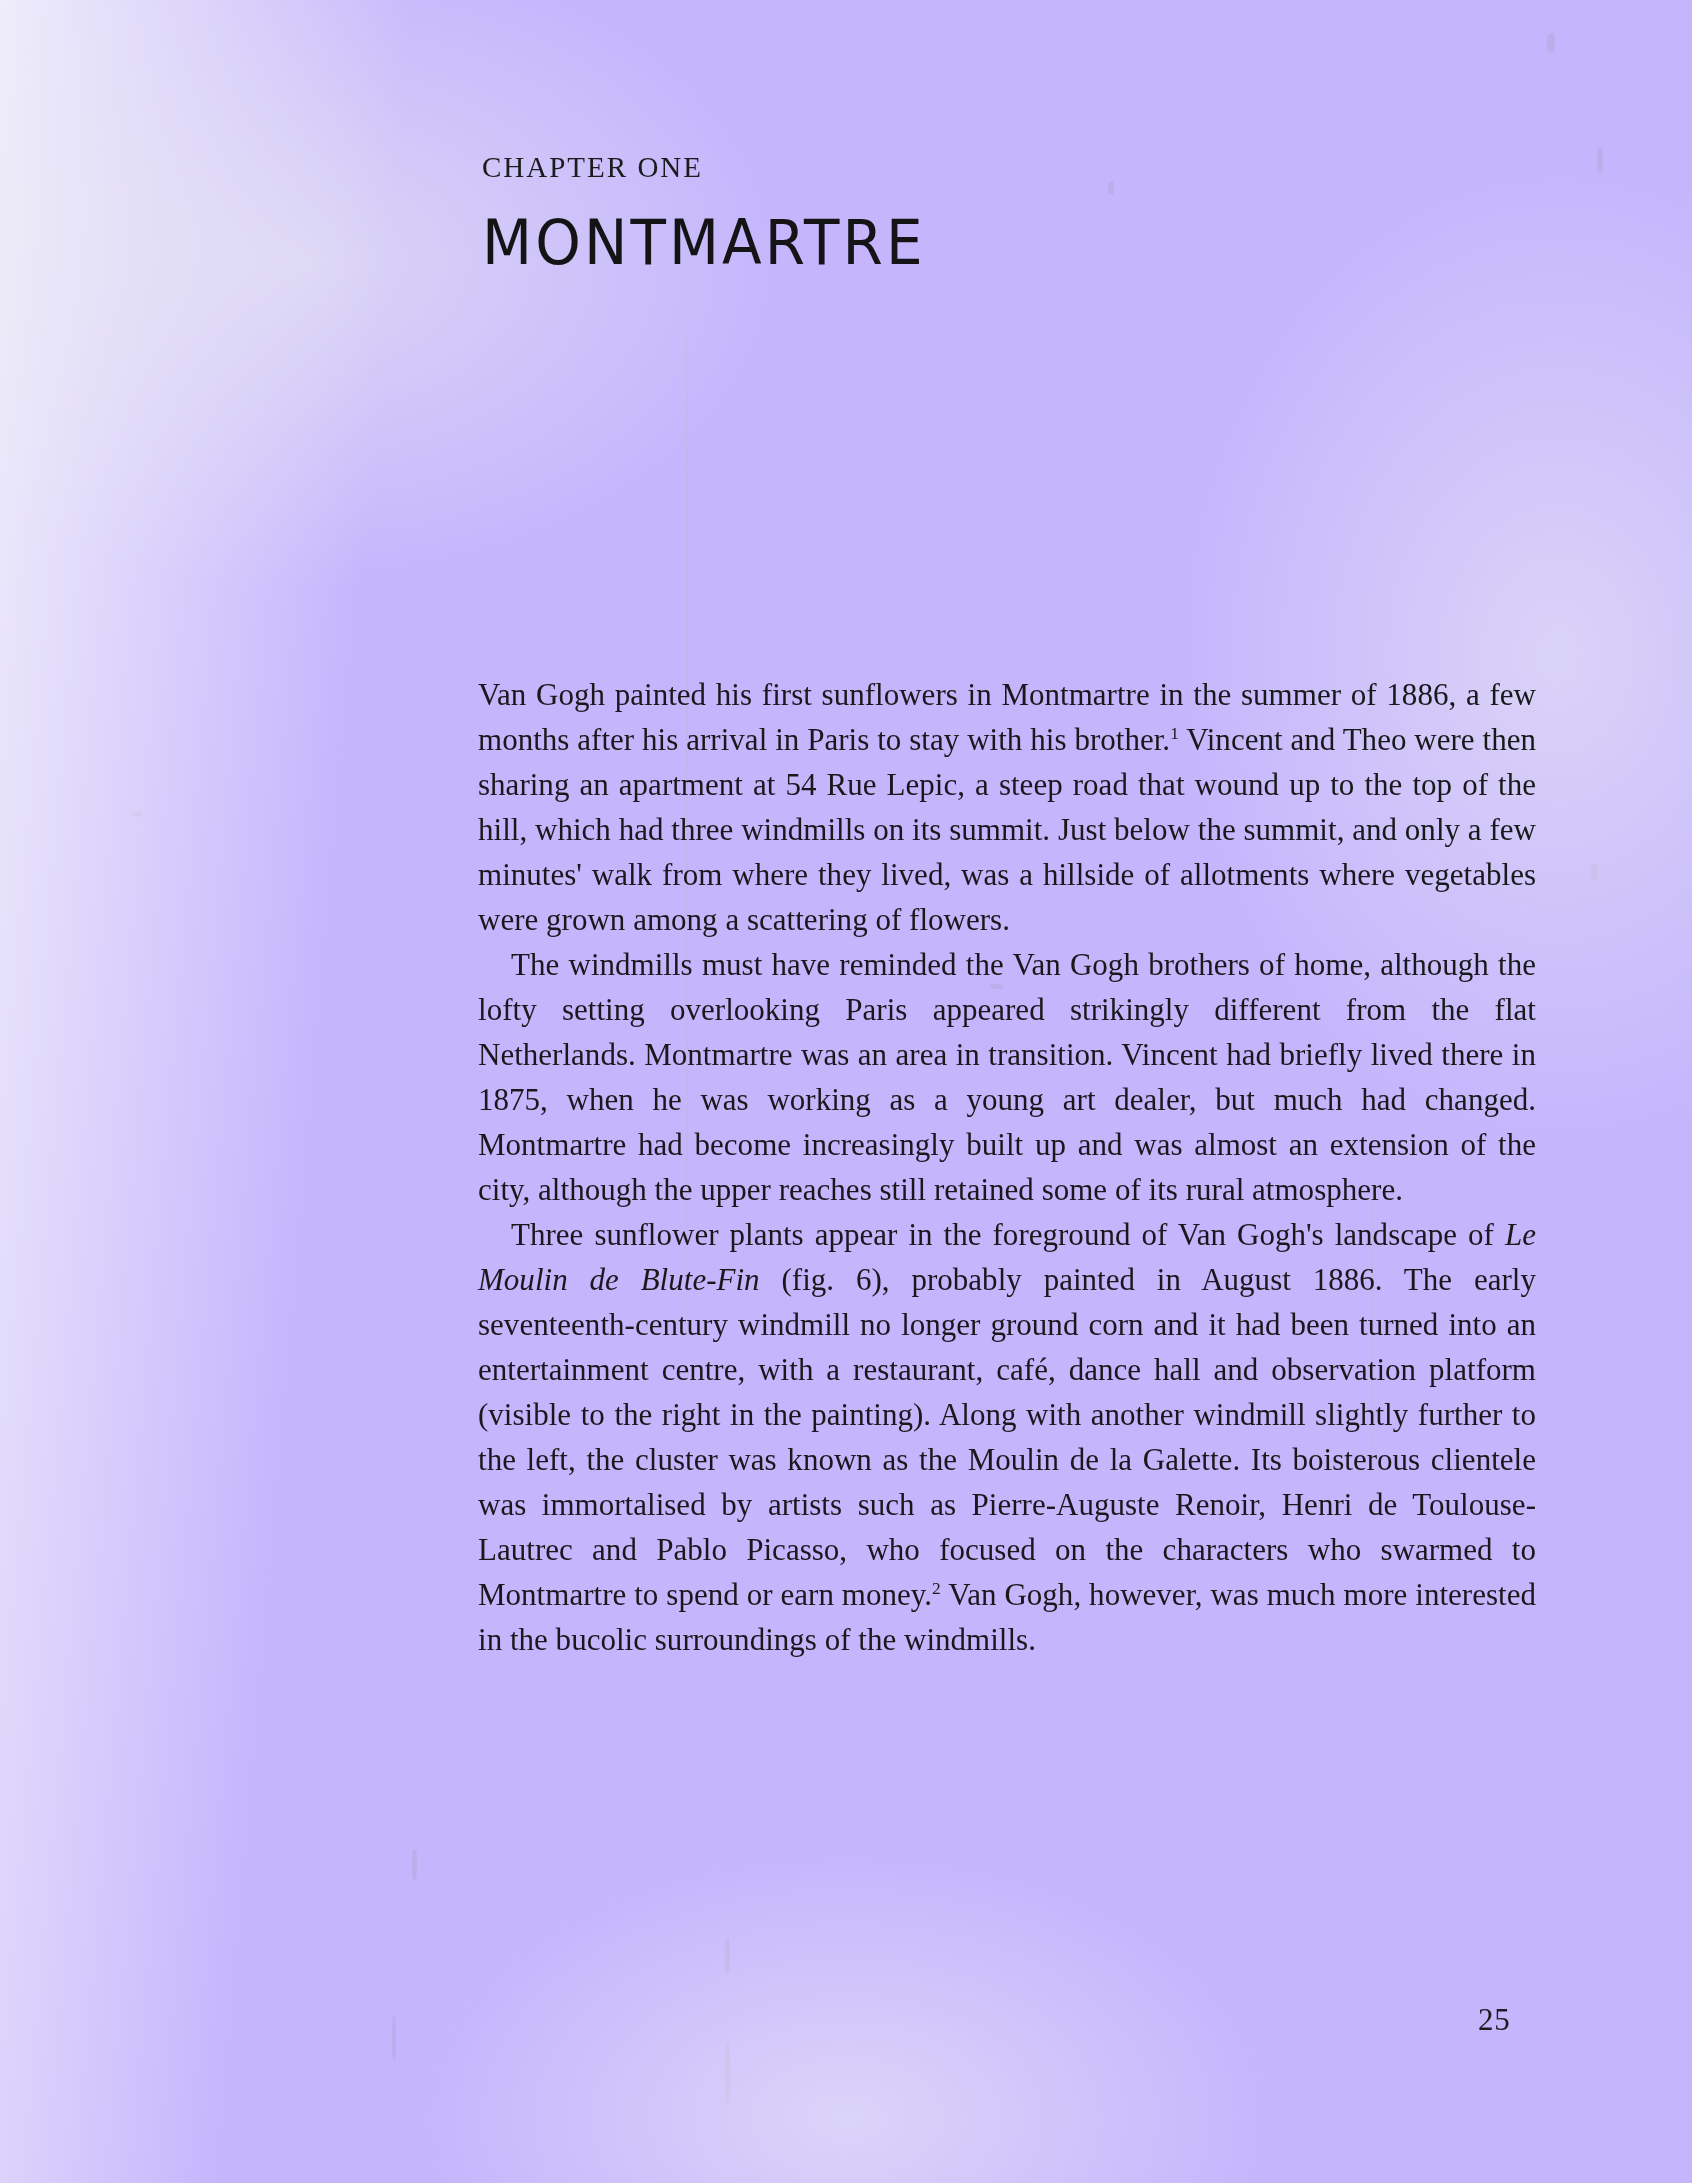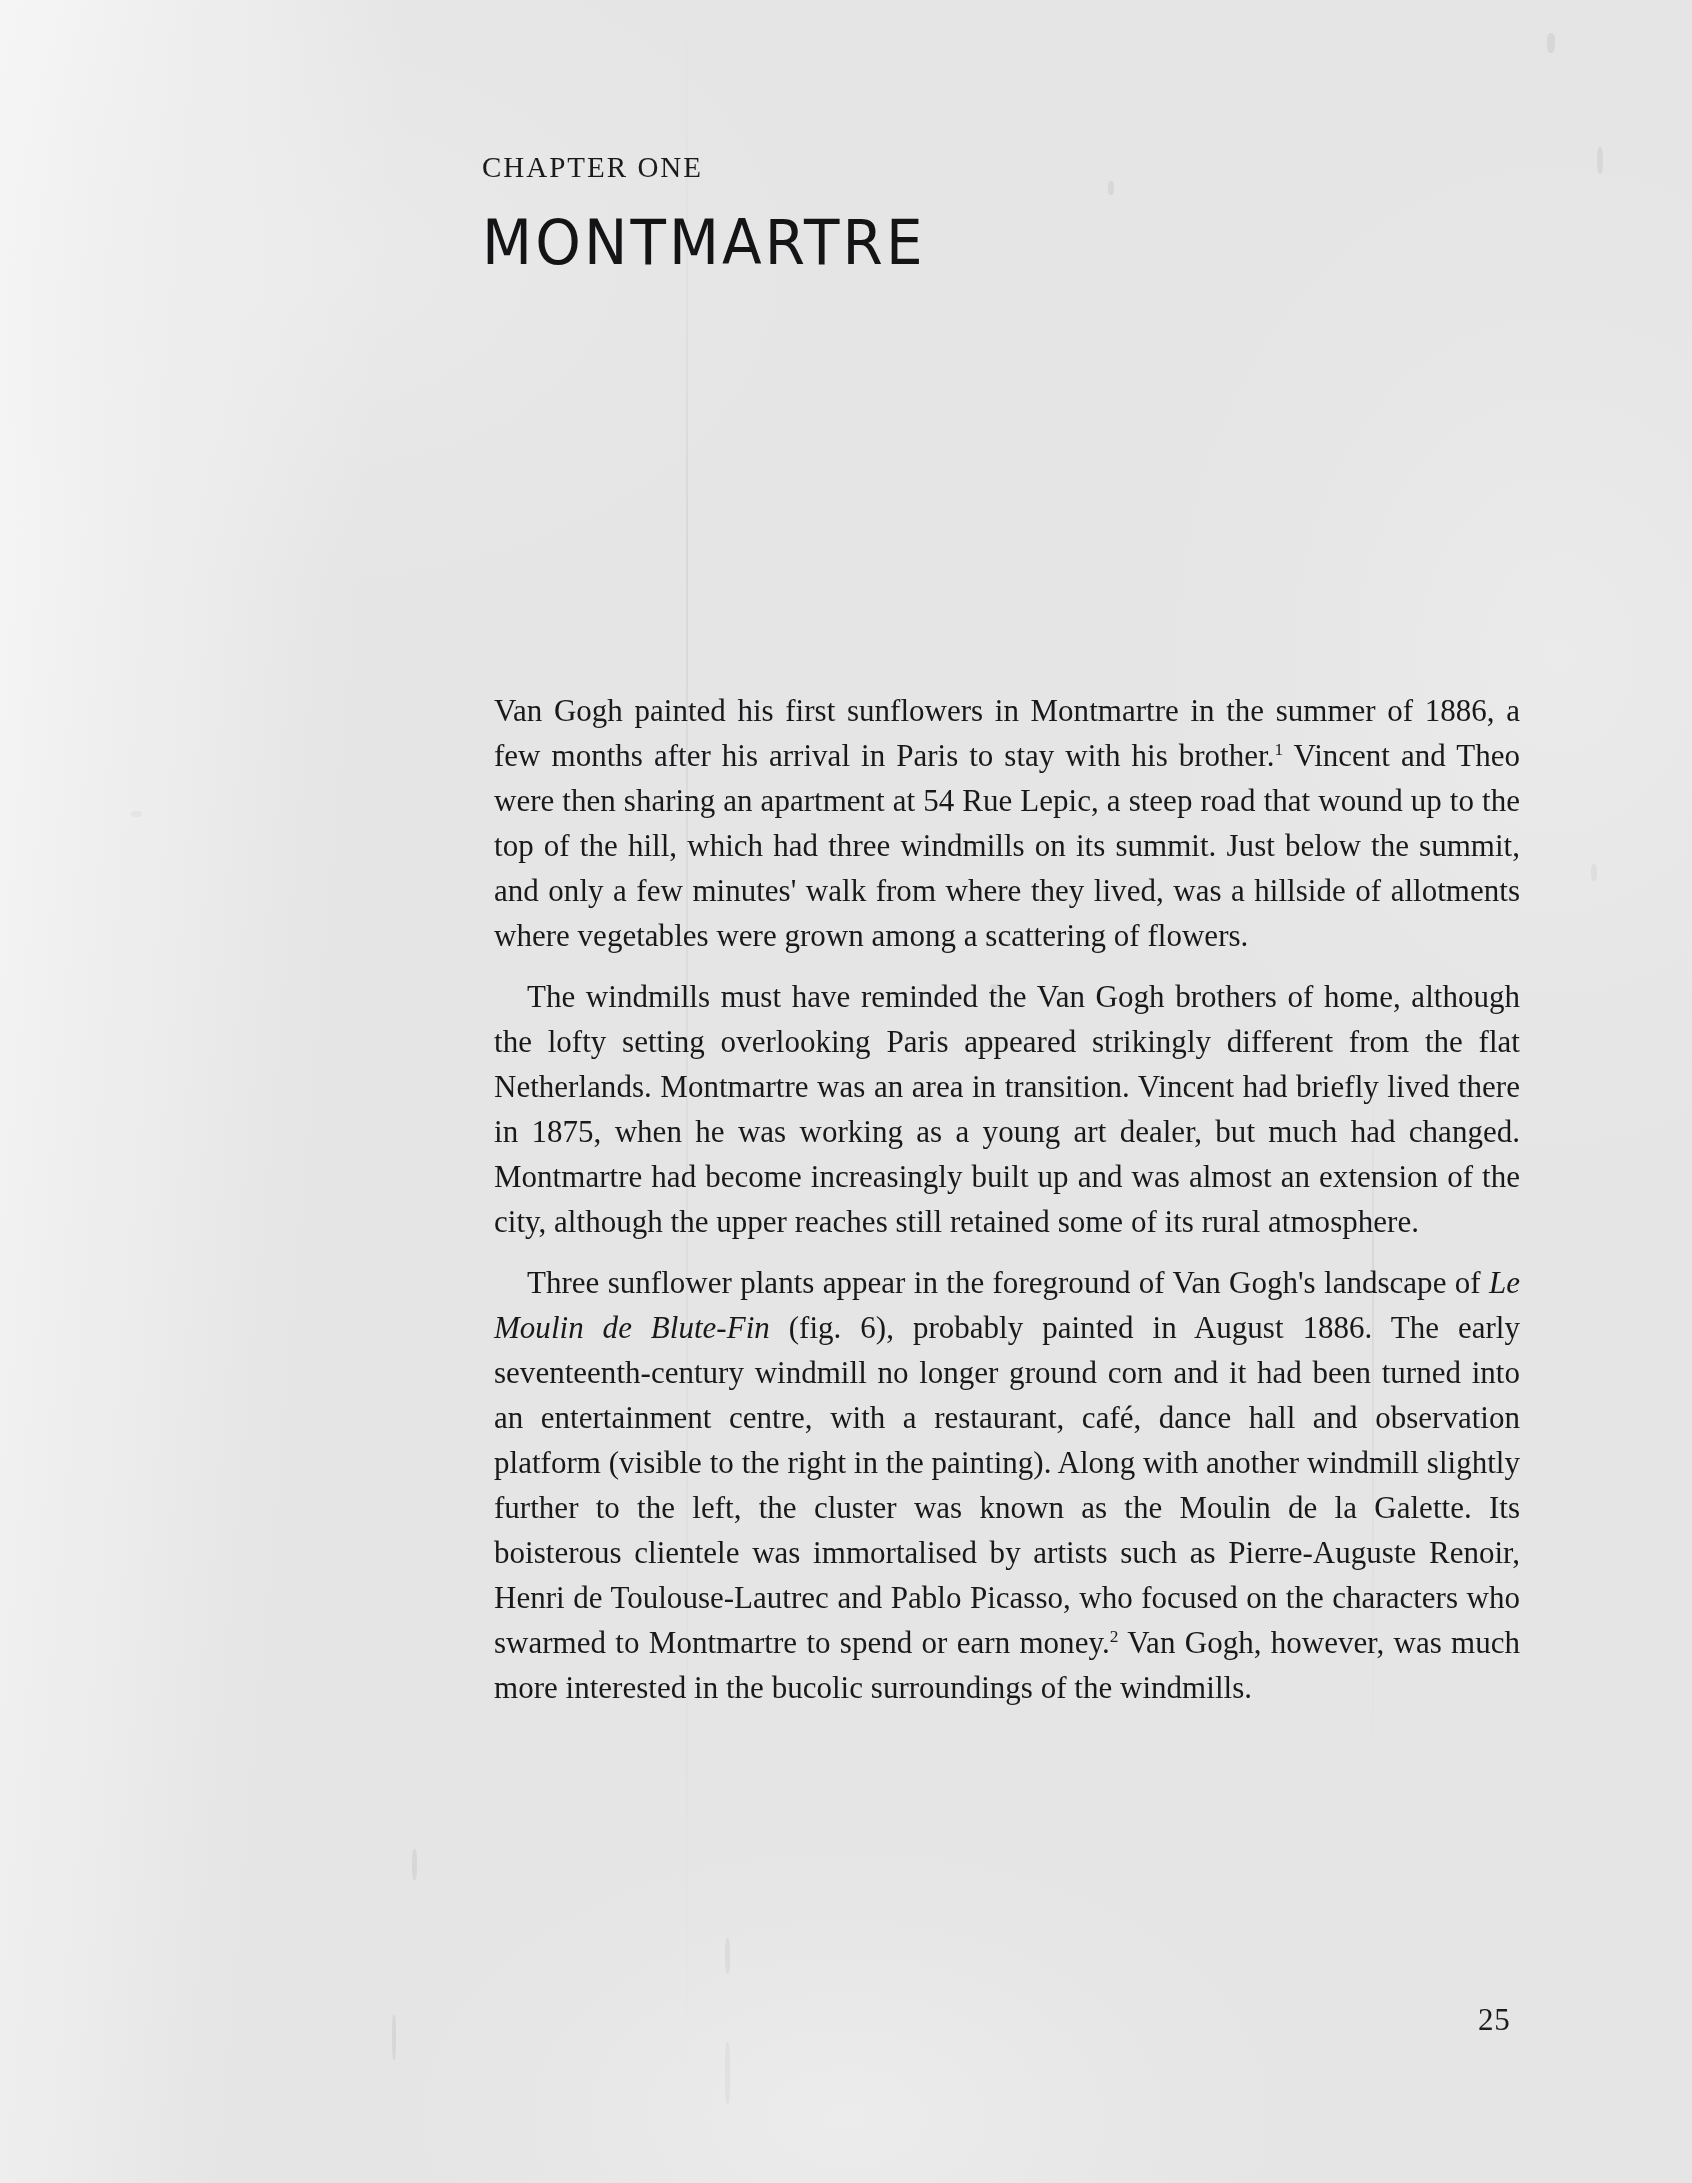--- a/index.html
+++ b/index.html
@@ -5,21 +5,21 @@
   html, body {
     margin: 0;
     padding: 0;
     background: #ffffff;
   }
 
   .page {
     position: relative;
     width: 1693px;
     height: 2183px;
-    background: #e5e5e5;
+    background: #c4b5fd;
     overflow: hidden;
     font-family: "Liberation Serif", "DejaVu Serif", serif;
     color: #17171a;
     -webkit-font-smoothing: antialiased;
   }
 
   
   .scan-tint {
     position: absolute;
     inset: 0;
@@ -76,21 +76,21 @@
 
   
   .textcol {
     position: absolute;
     left: 478px;
     top: 672px;
     width: 1058px;
     z-index: 5;
   }
   .textcol p {
-    margin: 16px;
+    margin: 0;
     font-size: 31px;
     line-height: 45px;
     text-align: justify;
     text-justify: inter-word;
     color: #19191c;
     letter-spacing: 0.02px;
   }
   .textcol p.indent { text-indent: 33px; }
   .textcol p i { font-style: italic; }
   .textcol sup {

